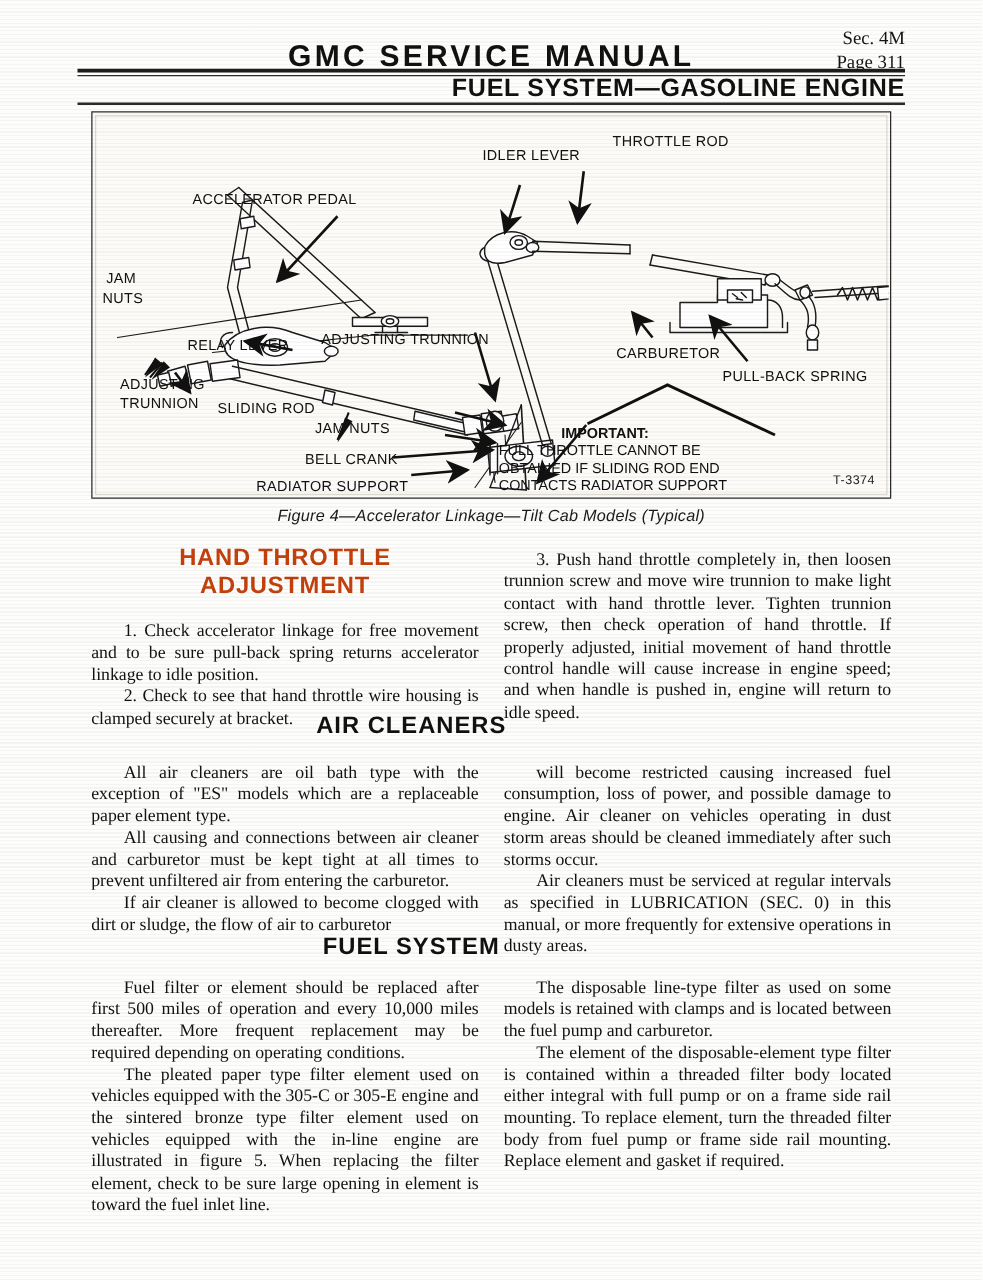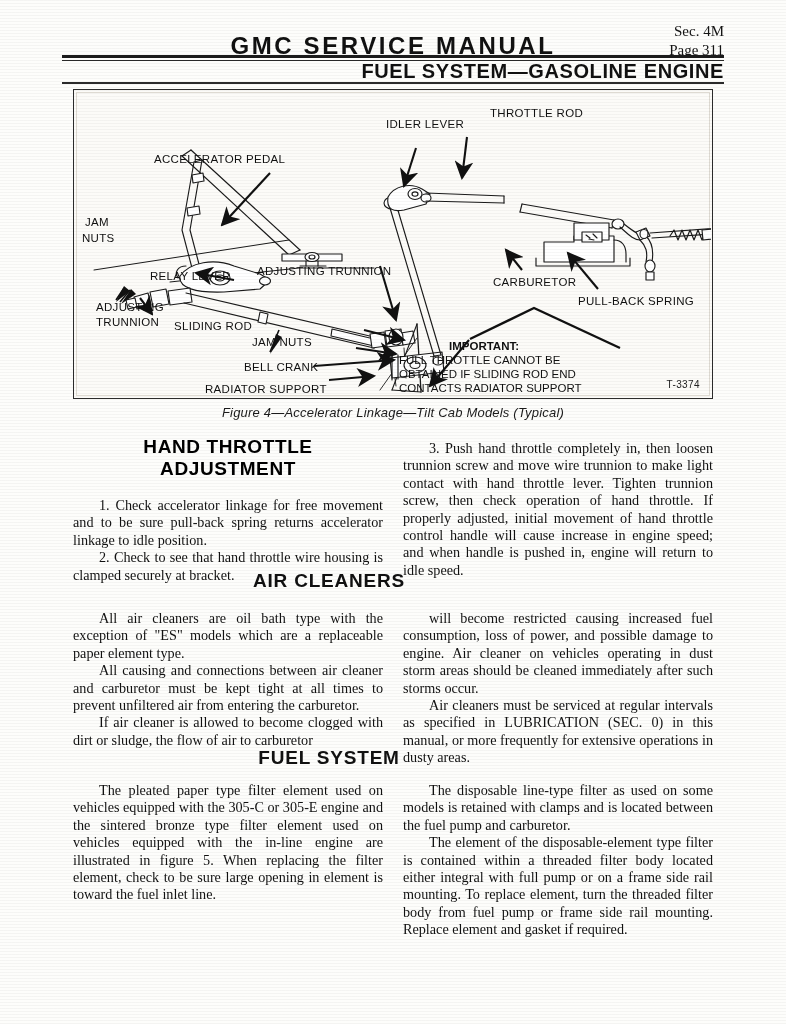--- a/index.html
+++ b/index.html
@@ -67,21 +67,21 @@
   }
 
   
   .col { position:absolute; width:310px; }
   .col-l { left:73px; }
   .col-r { left:403px; }
 
   .h2 {
     font-family:"Liberation Sans", sans-serif;
     font-weight:bold; font-size:19px; letter-spacing:0.6px;
-    text-align:center; color:#000000;
+    text-align:center; color:#c2410c;
   }
   .h2-wide {
     position:absolute; left:0; width:658px; text-align:center;
     font-family:"Liberation Sans", sans-serif;
     font-weight:bold; font-size:19px; letter-spacing:0.8px; color:#111;
   }
   p.t {
     margin:0 0 0 0;
     font-family:"Liberation Serif", serif;
     font-size:14.2px; line-height:17.4px;
@@ -319,20 +319,21 @@
   </div>
 
   <div class="col col-r" style="top:610px;">
     <p class="t">will become restricted causing increased fuel consumption, loss of power, and possible damage to engine. Air cleaner on vehicles operating in dust storm areas should be cleaned immediately after such storms occur.</p>
     <p class="t">Air cleaners must be serviced at regular intervals as specified in LUBRICATION (SEC. 0) in this manual, or more frequently for extensive operations in dusty areas.</p>
   </div>
 
   <div class="h2-wide" style="top:747px;">FUEL SYSTEM</div>
 
   <div class="col col-l" style="top:782px;">
+    <p class="t">Fuel filter or element should be replaced after first 500 miles of operation and every 10,000 miles thereafter. More frequent replacement may be required depending on operating conditions.</p>
     <p class="t">The pleated paper type filter element used on vehicles equipped with the 305-C or 305-E engine and the sintered bronze type filter element used on vehicles equipped with the in-line engine are illustrated in figure 5. When replacing the filter element, check to be sure large opening in element is toward the fuel inlet line.</p>
   </div>
 
   <div class="col col-r" style="top:782px;">
     <p class="t">The disposable line-type filter as used on some models is retained with clamps and is located between the fuel pump and carburetor.</p>
     <p class="t gap">The element of the disposable-element type filter is contained within a threaded filter body located either integral with full pump or on a frame side rail mounting. To replace element, turn the threaded filter body from fuel pump or frame side rail mounting. Replace element and gasket if required.</p>
   </div>
 
   <div class="gray-noise"></div>
 </div>

